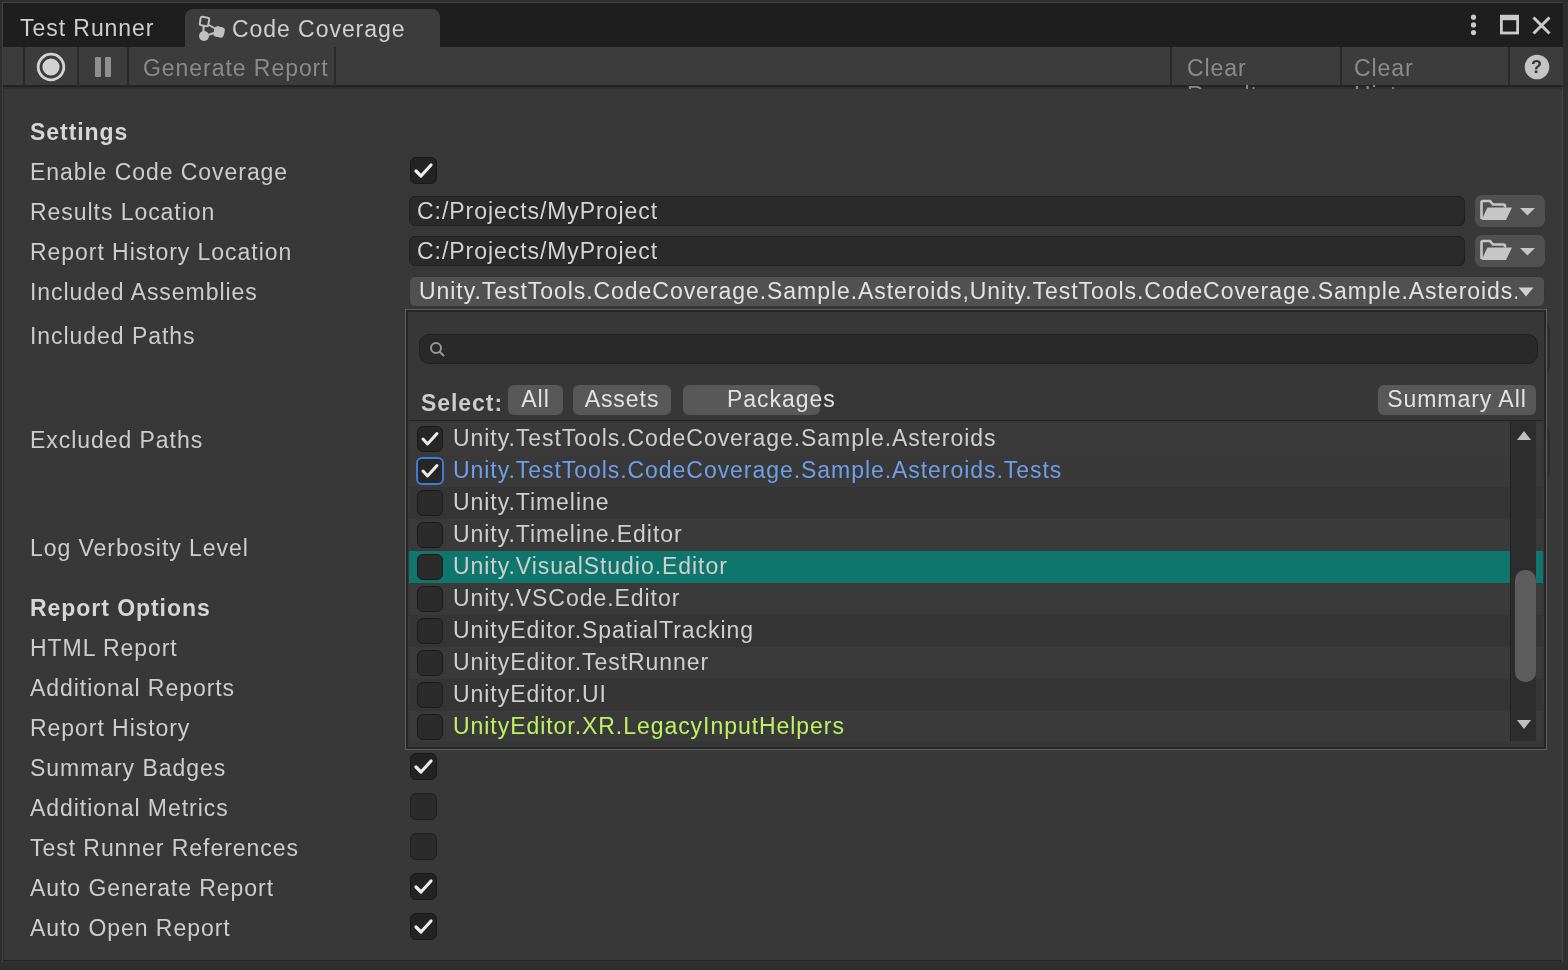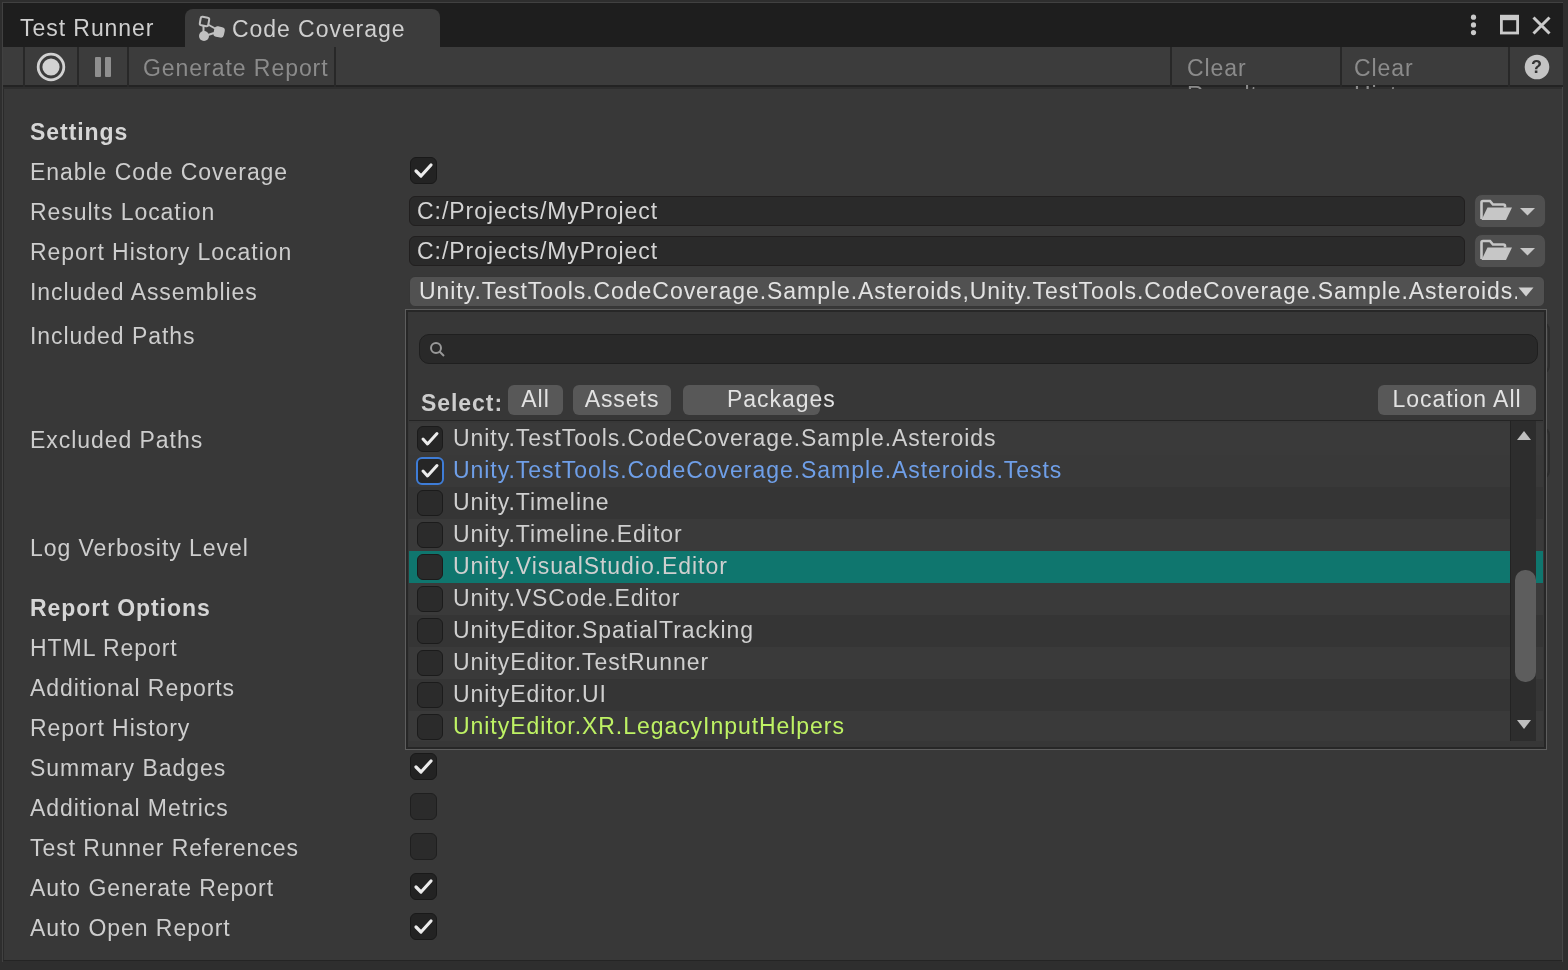--- a/index.html
+++ b/index.html
@@ -154,21 +154,21 @@
   <div class="abs" id="popup">
     <div class="abs" id="search"></div>
     <svg class="abs" style="left:20px; top:29px;" width="20" height="18" viewBox="0 0 20 18">
       <circle cx="8" cy="7" r="5" fill="none" stroke="#989898" stroke-width="2"></circle>
       <path d="M11.5 10.5 L16 15" stroke="#989898" stroke-width="2"></path>
     </svg>
     <div class="abs" style="left:13px; top:78px; font-size:23px; font-weight:bold; color:#cdcdcd;">Select:</div>
     <div class="abs pbtn" style="left:100px; width:55px;">All</div>
     <div class="abs pbtn" style="left:165px; width:98px;">Assets</div>
     <div class="abs pbtn" style="left:275px; width:137px;padding-left:44px;">Packages</div>
-    <div class="abs pbtn" style="left:970px; width:158px;">Location All</div>
+    <div class="abs pbtn" style="left:970px; width:158px;">Summary All</div>
     <div class="abs" id="list">
         <div class="row" style="top:2px; background:#3a3a3a;">
           <div class="rcb " style=""><svg width="24" height="24" viewBox="0 0 24 24">
               <path d="M5 12 L9.5 17 L19 6.5" stroke="#ececec" stroke-width="3" fill="none" stroke-linecap="round" stroke-linejoin="round"></path>
             </svg></div>
           <div class="rtxt" style="color:#cfcfcf;">Unity.TestTools.CodeCoverage.Sample.Asteroids</div>
         </div>
         <div class="row" style="top:34px; background:#393939;">
           <div class="rcb " style="border:2px solid #3e7cd6; left:7px; top:2px; width:28px; height:28px;"><svg width="24" height="24" viewBox="0 0 24 24">
               <path d="M5 12 L9.5 17 L19 6.5" stroke="#ececec" stroke-width="3" fill="none" stroke-linecap="round" stroke-linejoin="round"></path>

